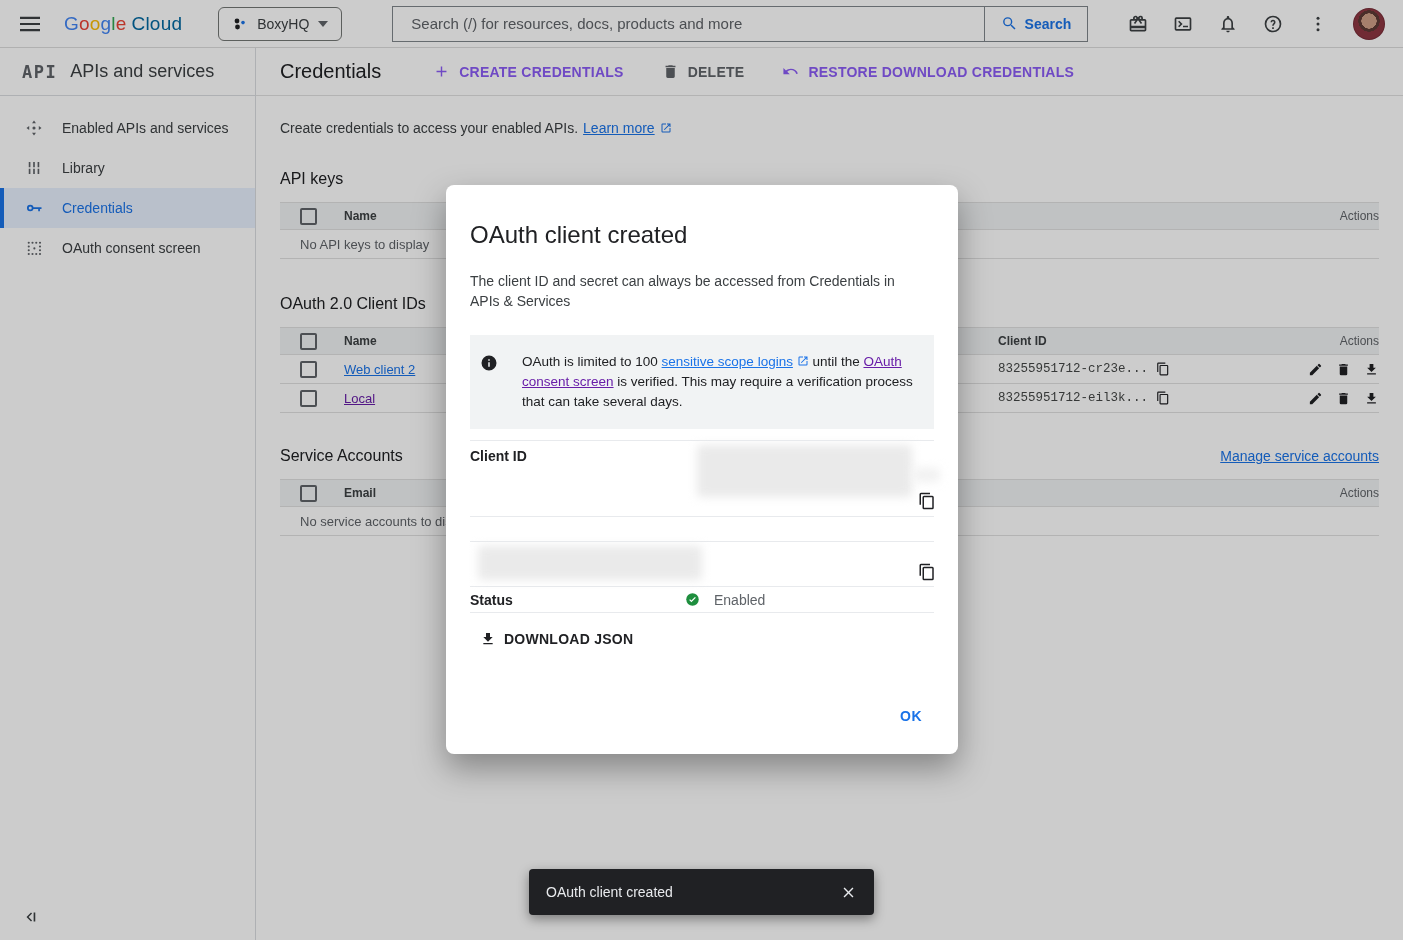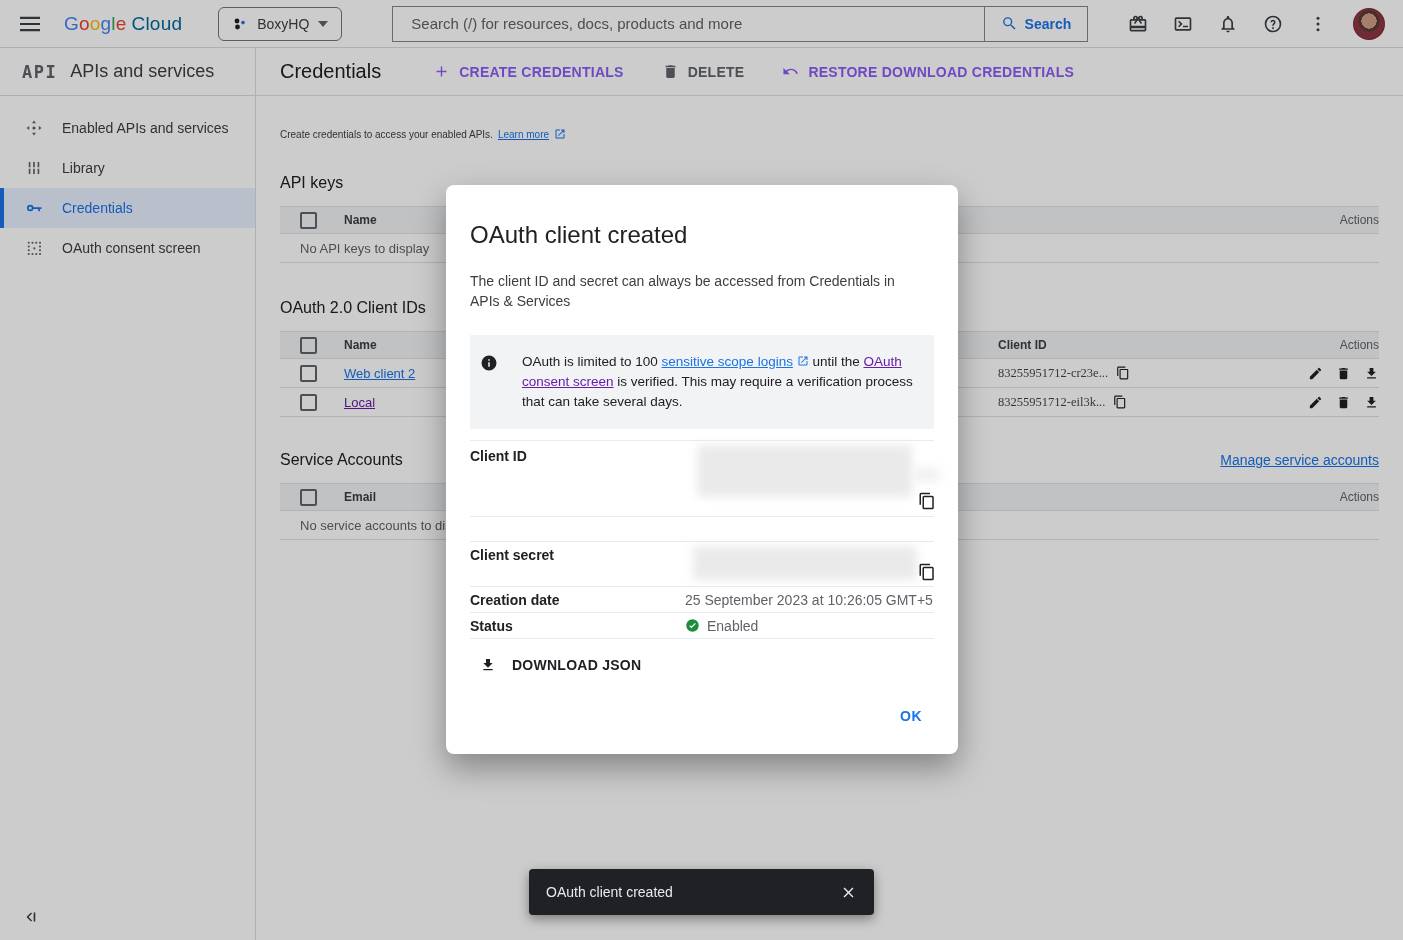--- a/index.html
+++ b/index.html
@@ -57,21 +57,21 @@
   #content { position:absolute; top:48px; left:256px; right:0; bottom:0; background:#fff; overflow:hidden; }
   .page-head { height:48px; border-bottom:1px solid #e0e0e0; display:flex; align-items:center; padding-left:24px; }
   .page-title { font-size:20px; font-weight:400; color:#202124; }
   .head-btn { display:flex; align-items:center; gap:9px; font-size:14px; font-weight:700;
     letter-spacing:.25px; color:#8b5cf6; padding:6px 8px; }
   .head-btn .bic { width:17px; height:17px; }
   .head-btn.create { margin-left:44px; }
   .head-btn.gray { color:#5f6368; margin-left:22px; }
   .head-btn.restore { margin-left:22px; }
   .page-body { padding:0 24px; }
-  .intro { margin-top:32px; font-size:10px; color:#3c4043; display:flex; align-items:center; gap:5px;text-align:right; }
+  .intro { margin-top:24px; font-size:14px; color:#3c4043; display:flex; align-items:center; gap:5px;text-align:right; }
   a.lnk { color:#1a73e8; text-decoration:underline; cursor:pointer; }
   a.lnk.visited { color:#681da8; }
   .ext-ic { width:12px; height:12px; display:inline-block; vertical-align:-1px; color:#1a73e8; }
   .sec-title { font-size:16px; font-weight:400; color:#202124; }
   .mt34 { margin-top:34px; }
   .mt36 { margin-top:36px; }
   .table { margin-top:14px; }
   .thead { display:flex; align-items:center; height:28px; background:#f1f3f4;
     border-top:1px solid #e0e0e0; border-bottom:1px solid #e0e0e0;
     font-size:12px; font-weight:700; color:#3c4043; }
@@ -80,21 +80,21 @@
   .c-cb { width:64px; flex:none; display:flex; padding-left:20px; }
   .cb { width:17px; height:17px; border:2px solid #5f6368; border-radius:2px; background:transparent; cursor:pointer; }
   .c-name { flex:1; }
   .c-name-fx { width:529px; flex:none; }
   .c-flex { flex:1; }
   .c-actions { width:90px; flex:none; display:flex; justify-content:flex-end;
     color:#5f6368; font-weight:400; }
   .c-actions.icons { gap:13px; }
   .act-ic { width:15px; height:15px; color:#202124; }
   .c-clientid { width:291px; flex:none; display:flex; align-items:center; gap:8px;
-    font-family:Liberation Serif, serif; font-size:12.5px; color:#444746; }
+    font-family:Liberation Mono, monospace; font-size:12.5px; color:#444746; }
   .copy-ic { width:14px; height:14px; color:#202124; flex:none; }
   .empty-txt { color:#5f6368; }
   .sa-head { margin-top:34px; display:flex; align-items:center; justify-content:space-between; }
   .manage-lnk { font-size:14px; }
 
   
   .scrim { position:absolute; inset:0; background:rgba(0,0,0,.2); z-index:40; }
   .modal { position:absolute; left:446px; top:185px; width:512px; height:569px; z-index:60;
     background:#fff; border-radius:8px; box-shadow:0 14px 32px rgba(0,0,0,.35); padding:24px; }
   .modal h1 { margin-top:12px; font-size:24px; font-weight:400; color:#202124; }
@@ -110,24 +110,24 @@
   .row-gap { height:25px; }
   .row-sec { height:45px; } .row-sec .kv-label { padding-top:5px; }
   .row-line { height:26px; align-items:center; }
   .blob { position:absolute; background:#eaeaea; filter:blur(5px); border-radius:4px; }
   .b1 { left:12px; top:4px; width:215px; height:52px; }
   .b2 { left:228px; top:27px; width:27px; height:14px; background:#f1f1f1; }
   .b3 { left:8px; top:4px; width:224px; height:34px; }
   .copy-btn { position:absolute; right:-2px; width:18px; height:18px; color:#202124; padding:0; }
   .copy-btn svg { width:18px; height:18px; }
   .cb-cid { bottom:6px; } .cb-sec { bottom:5px; }
-  .status-val { display:flex; align-items:center; gap:7px; }
+  .status-val { display:flex; align-items:center; gap:14px; }
   .chk-ic { width:15px; height:15px; }
   .dl-row { margin-top:12px; }
-  .dl-btn { display:flex; align-items:center; gap:16px; font-size:14px; font-weight:700;
+  .dl-btn { display:flex; align-items:center; gap:8px; font-size:14px; font-weight:700;
     letter-spacing:.25px; color:#202124; padding:6px 10px; }
   .dl-btn .bic { width:16px; height:16px; }
   .ok-btn { position:absolute; right:24px; bottom:22px; color:#1a73e8; font-size:14px;
     font-weight:700; letter-spacing:.5px; padding:8px 12px; }
   .toast { position:absolute; left:529px; top:869px; width:345px; height:46px; z-index:70;
     background:#202124; border-radius:4px; box-shadow:0 4px 12px rgba(0,0,0,.4);
     display:flex; align-items:center; padding:0 8px 0 17px; }
   .toast .txt { font-size:14px; color:#e8eaed; }
   .toast-close { margin-left:auto; width:36px; height:36px; display:flex; align-items:center;
     justify-content:center; color:#e8eaed; }
@@ -423,33 +423,28 @@
         <div class="blob b2"></div>
         <button class="copy-btn cb-cid">
           <svg viewBox="0 0 24 24" fill="currentColor">
               <path d="M16 1H4a2 2 0 0 0-2 2v14h2V3h12V1zm3 4H8a2 2 0 0 0-2 2v14a2 2 0 0 0 2 2h11a2 2 0 0 0 2-2V7a2 2 0 0 0-2-2zm0 16H8V7h11v14z"></path>
             </svg>
         </button>
       </div>
     </div>
     <div class="kv-row row-gap"></div>
     <div class="kv-row row-sec">
-      <div class="kv-label">Client secret</div>
       <div class="kv-value">
         <div class="blob b3"></div>
         <button class="copy-btn cb-sec">
           <svg viewBox="0 0 24 24" fill="currentColor">
               <path d="M16 1H4a2 2 0 0 0-2 2v14h2V3h12V1zm3 4H8a2 2 0 0 0-2 2v14a2 2 0 0 0 2 2h11a2 2 0 0 0 2-2V7a2 2 0 0 0-2-2zm0 16H8V7h11v14z"></path>
             </svg>
         </button>
       </div>
-    </div>
-    <div class="kv-row row-line">
-      <div class="kv-label">Creation date</div>
-      <div class="kv-value">25 September 2023 at 10:26:05 GMT+5</div>
     </div>
     <div class="kv-row row-line">
       <div class="kv-label">Status</div>
       <div class="kv-value status-val">
         <svg class="chk-ic" viewBox="0 0 24 24">
             <circle cx="12" cy="12" r="10" fill="#1e8e3e"></circle>
             <path d="M10.2 16.3l-3.5-3.5 1.4-1.4 2.1 2.1 5.7-5.7 1.4 1.4z" fill="#fff"></path>
           </svg>
         <span>Enabled</span>
       </div>

